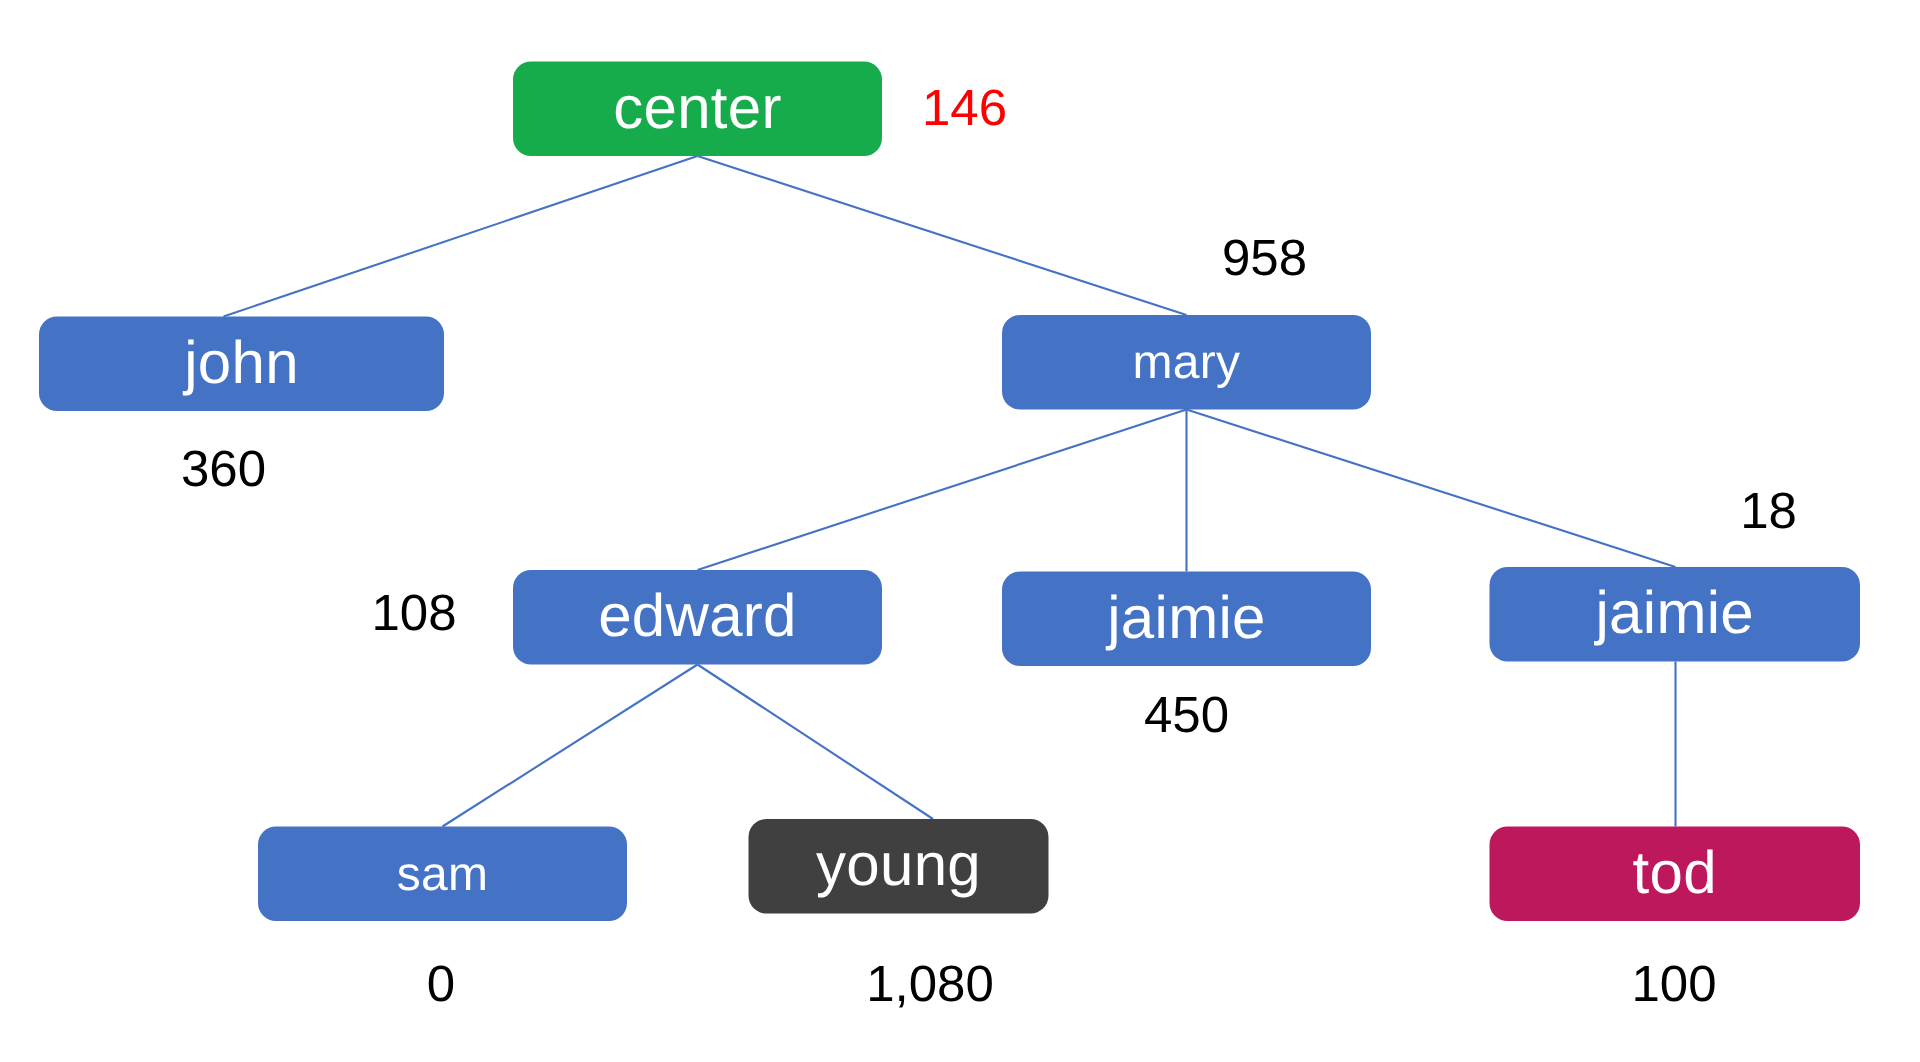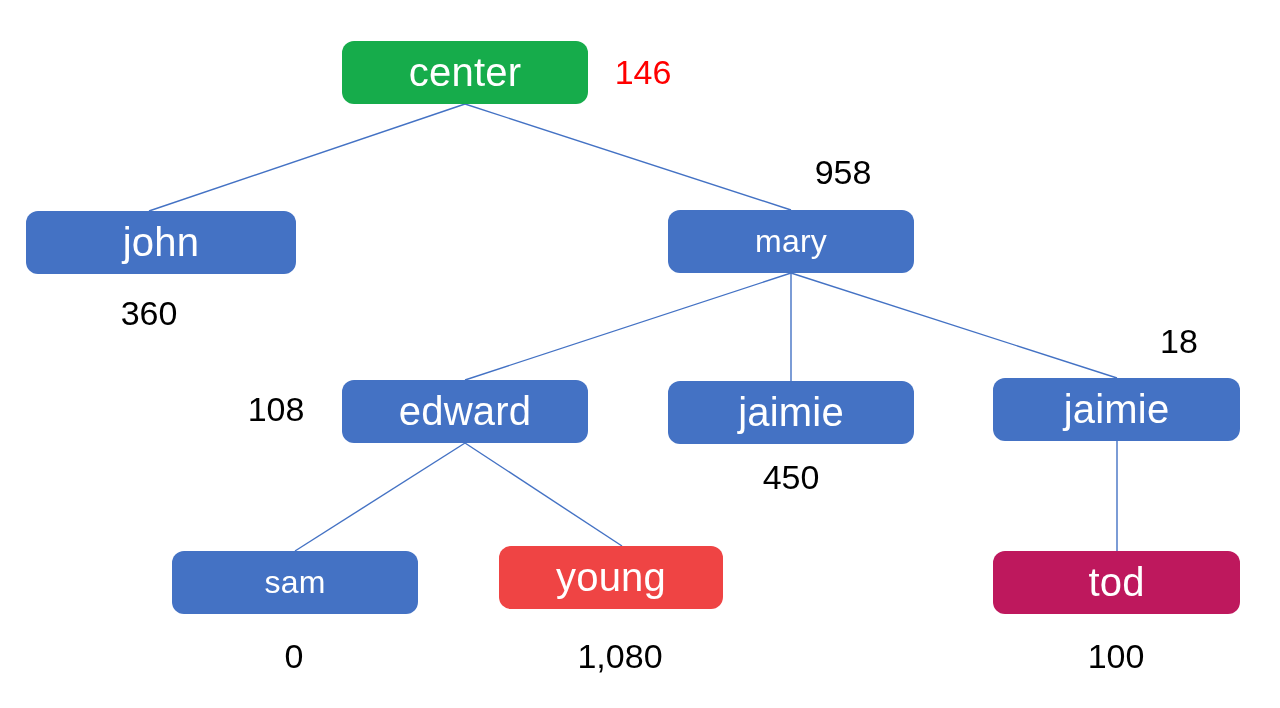--- a/index.html
+++ b/index.html
@@ -80,21 +80,21 @@
       </div>
       <div class="node" style="left: 668px; top: 381px; width: 246px; height: 63px; background: rgb(68, 114, 196); font-size: 40px; color: rgb(255, 255, 255);">
         <span class="node-label">jaimie</span>
       </div>
       <div class="node" style="left: 993px; top: 378px; width: 247px; height: 63px; background: rgb(68, 114, 196); font-size: 40px; color: rgb(255, 255, 255);">
         <span class="node-label">jaimie</span>
       </div>
       <div class="node" style="left: 172px; top: 551px; width: 246px; height: 63px; background: rgb(68, 114, 196); font-size: 32px; color: rgb(255, 255, 255);">
         <span class="node-label">sam</span>
       </div>
-      <div class="node" style="left: 499px; top: 546px; width: 224px; height: 63px; background: #ef4444; font-size: 40px; color: rgb(255, 255, 255);">
+      <div class="node" style="left: 499px; top: 546px; width: 200px; height: 63px; background: #404040; font-size: 40px; color: rgb(255, 255, 255);">
         <span class="node-label">young</span>
       </div>
       <div class="node" style="left: 993px; top: 551px; width: 247px; height: 63px; background: #be185d; font-size: 40px; color: rgb(255, 255, 255);">
         <span class="node-label">tod</span>
       </div>
     </div>
   <div id="label-layer">
       <div class="value-label red" style="font-size: 34px; left: 643px; top: 72px; transform: translate(-50%, -50%);">146</div>
       <div class="value-label" style="font-size: 34px; left: 843px; top: 172px; transform: translate(-50%, -50%);">958</div>
       <div class="value-label" style="font-size: 34px; left: 149px; top: 313px; transform: translate(-50%, -50%);">360</div>

